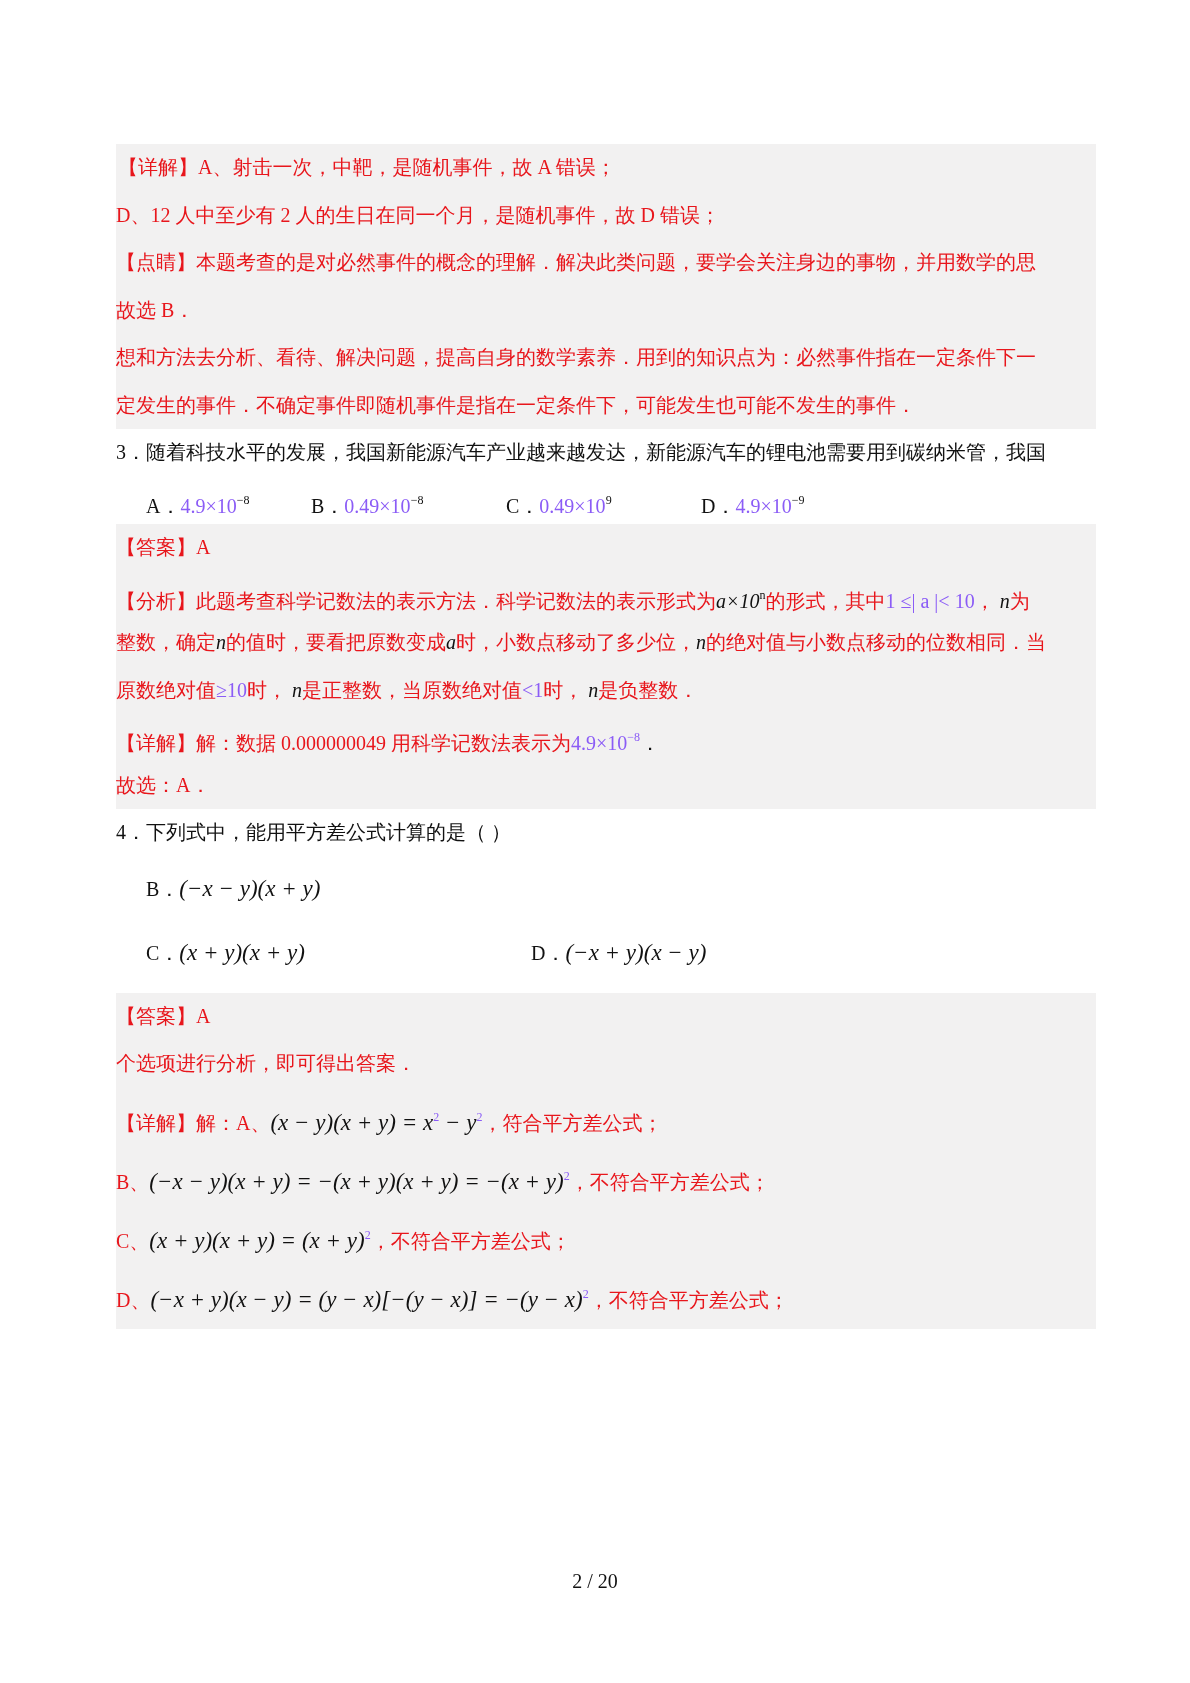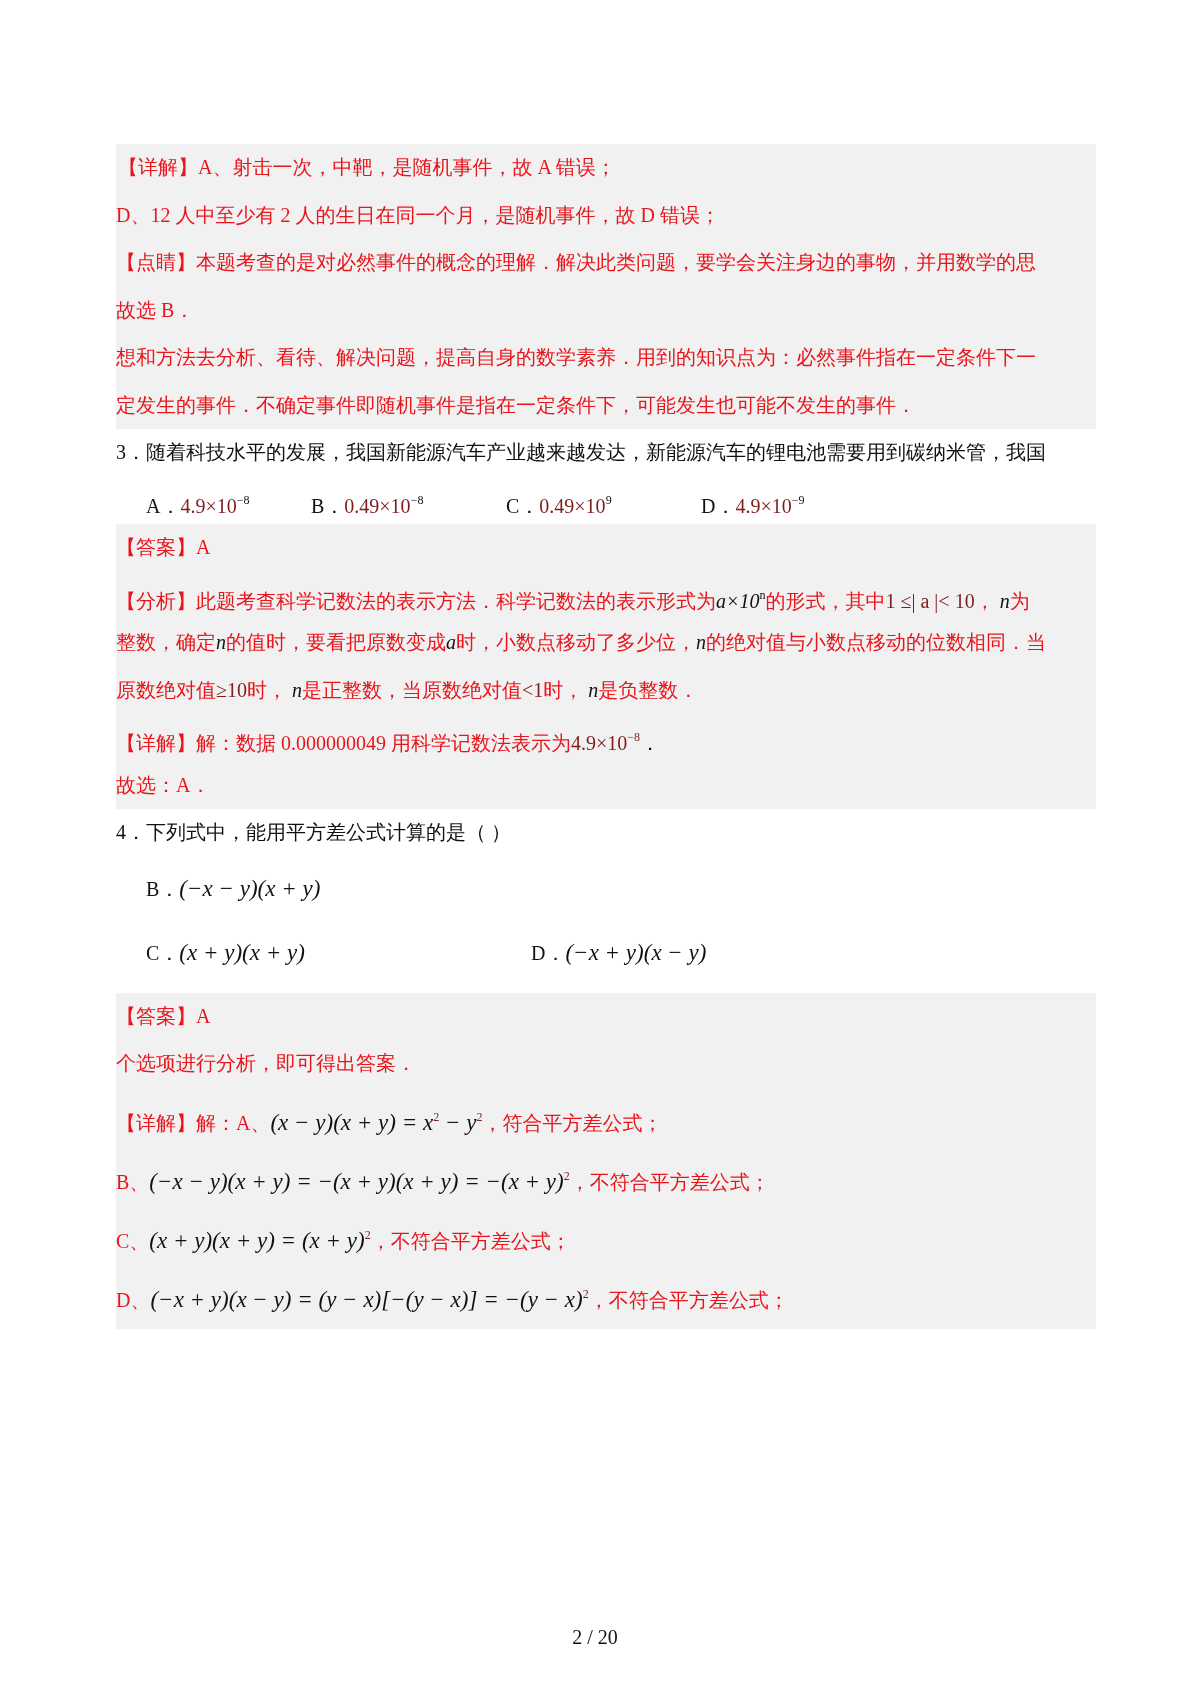--- a/index.html
+++ b/index.html
@@ -7,28 +7,28 @@
     width: 1190px; height: 1683px; background: #ffffff; position: relative; overflow: hidden;
     font-family: "Liberation Serif", "DejaVu Serif", serif;
     color: #111;
   }
   .page { position: absolute; left: 116px; top: 144px; width: 980px; }
   .shade { background: #f2f1f1; }
   .line { height: 47.5px; line-height: 47.5px; font-size: 20px; white-space: nowrap; }
   .red { color: #e8161c; }
   .blk { color: #111; }
   .math { font-family: "Liberation Serif", "DejaVu Serif", serif; font-style: italic; color: #111; }
-  .mathu { font-family: "Liberation Serif", "DejaVu Serif", serif; color: #7f1d1d; }
+  .mathu { font-family: "Liberation Serif", "DejaVu Serif", serif; color: #8b5cf6; }
   .tag { color: #e8161c; }
   .opt-row { display: flex; }
   .opt { display: inline-block; }
   .sup { font-size: 12px; vertical-align: 9px; font-style: normal; }
   .big { font-size: 23px; }
   .pagenum {
-    position: absolute; left: 0; width: 1190px; top: 1626px; text-align: center;
+    position: absolute; left: 0; width: 1190px; top: 1570px; text-align: center;
     font-size: 20px; color: #111;
   }
 </style>
 </head>
 <body>
 
 <div class="page">
 
   <div class="shade" style="padding-left:0;">
     <div class="line red" style="padding-left:2px;">

